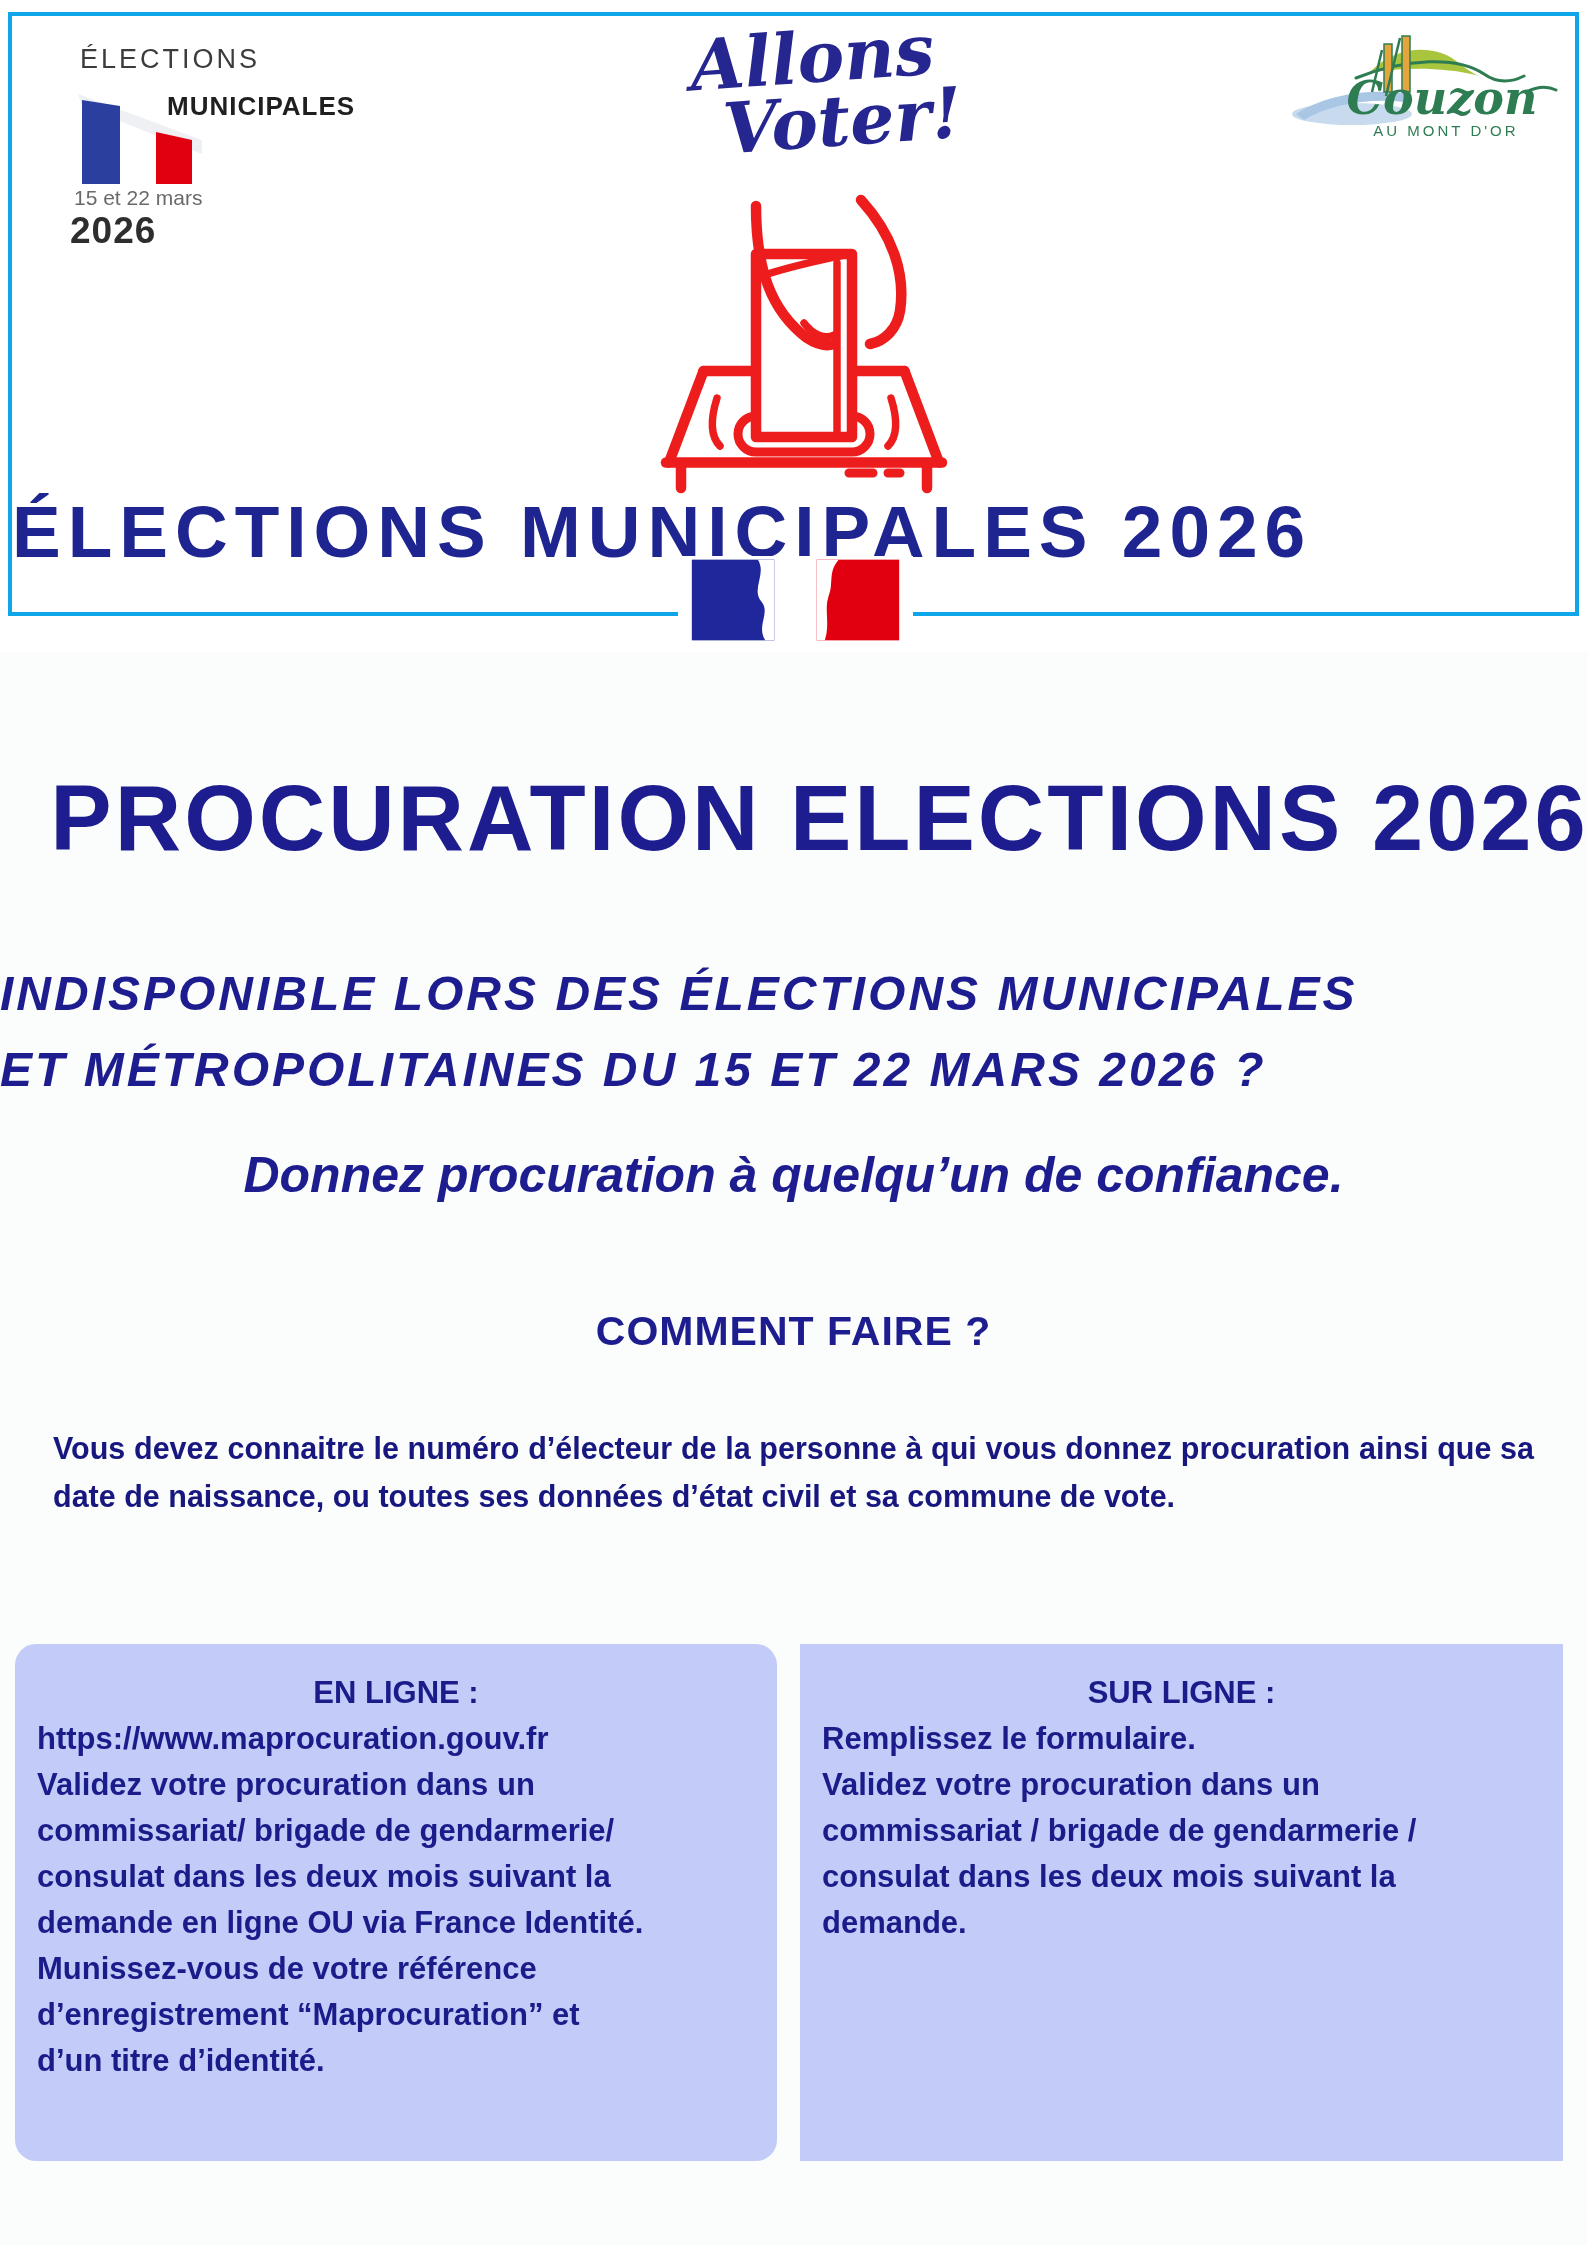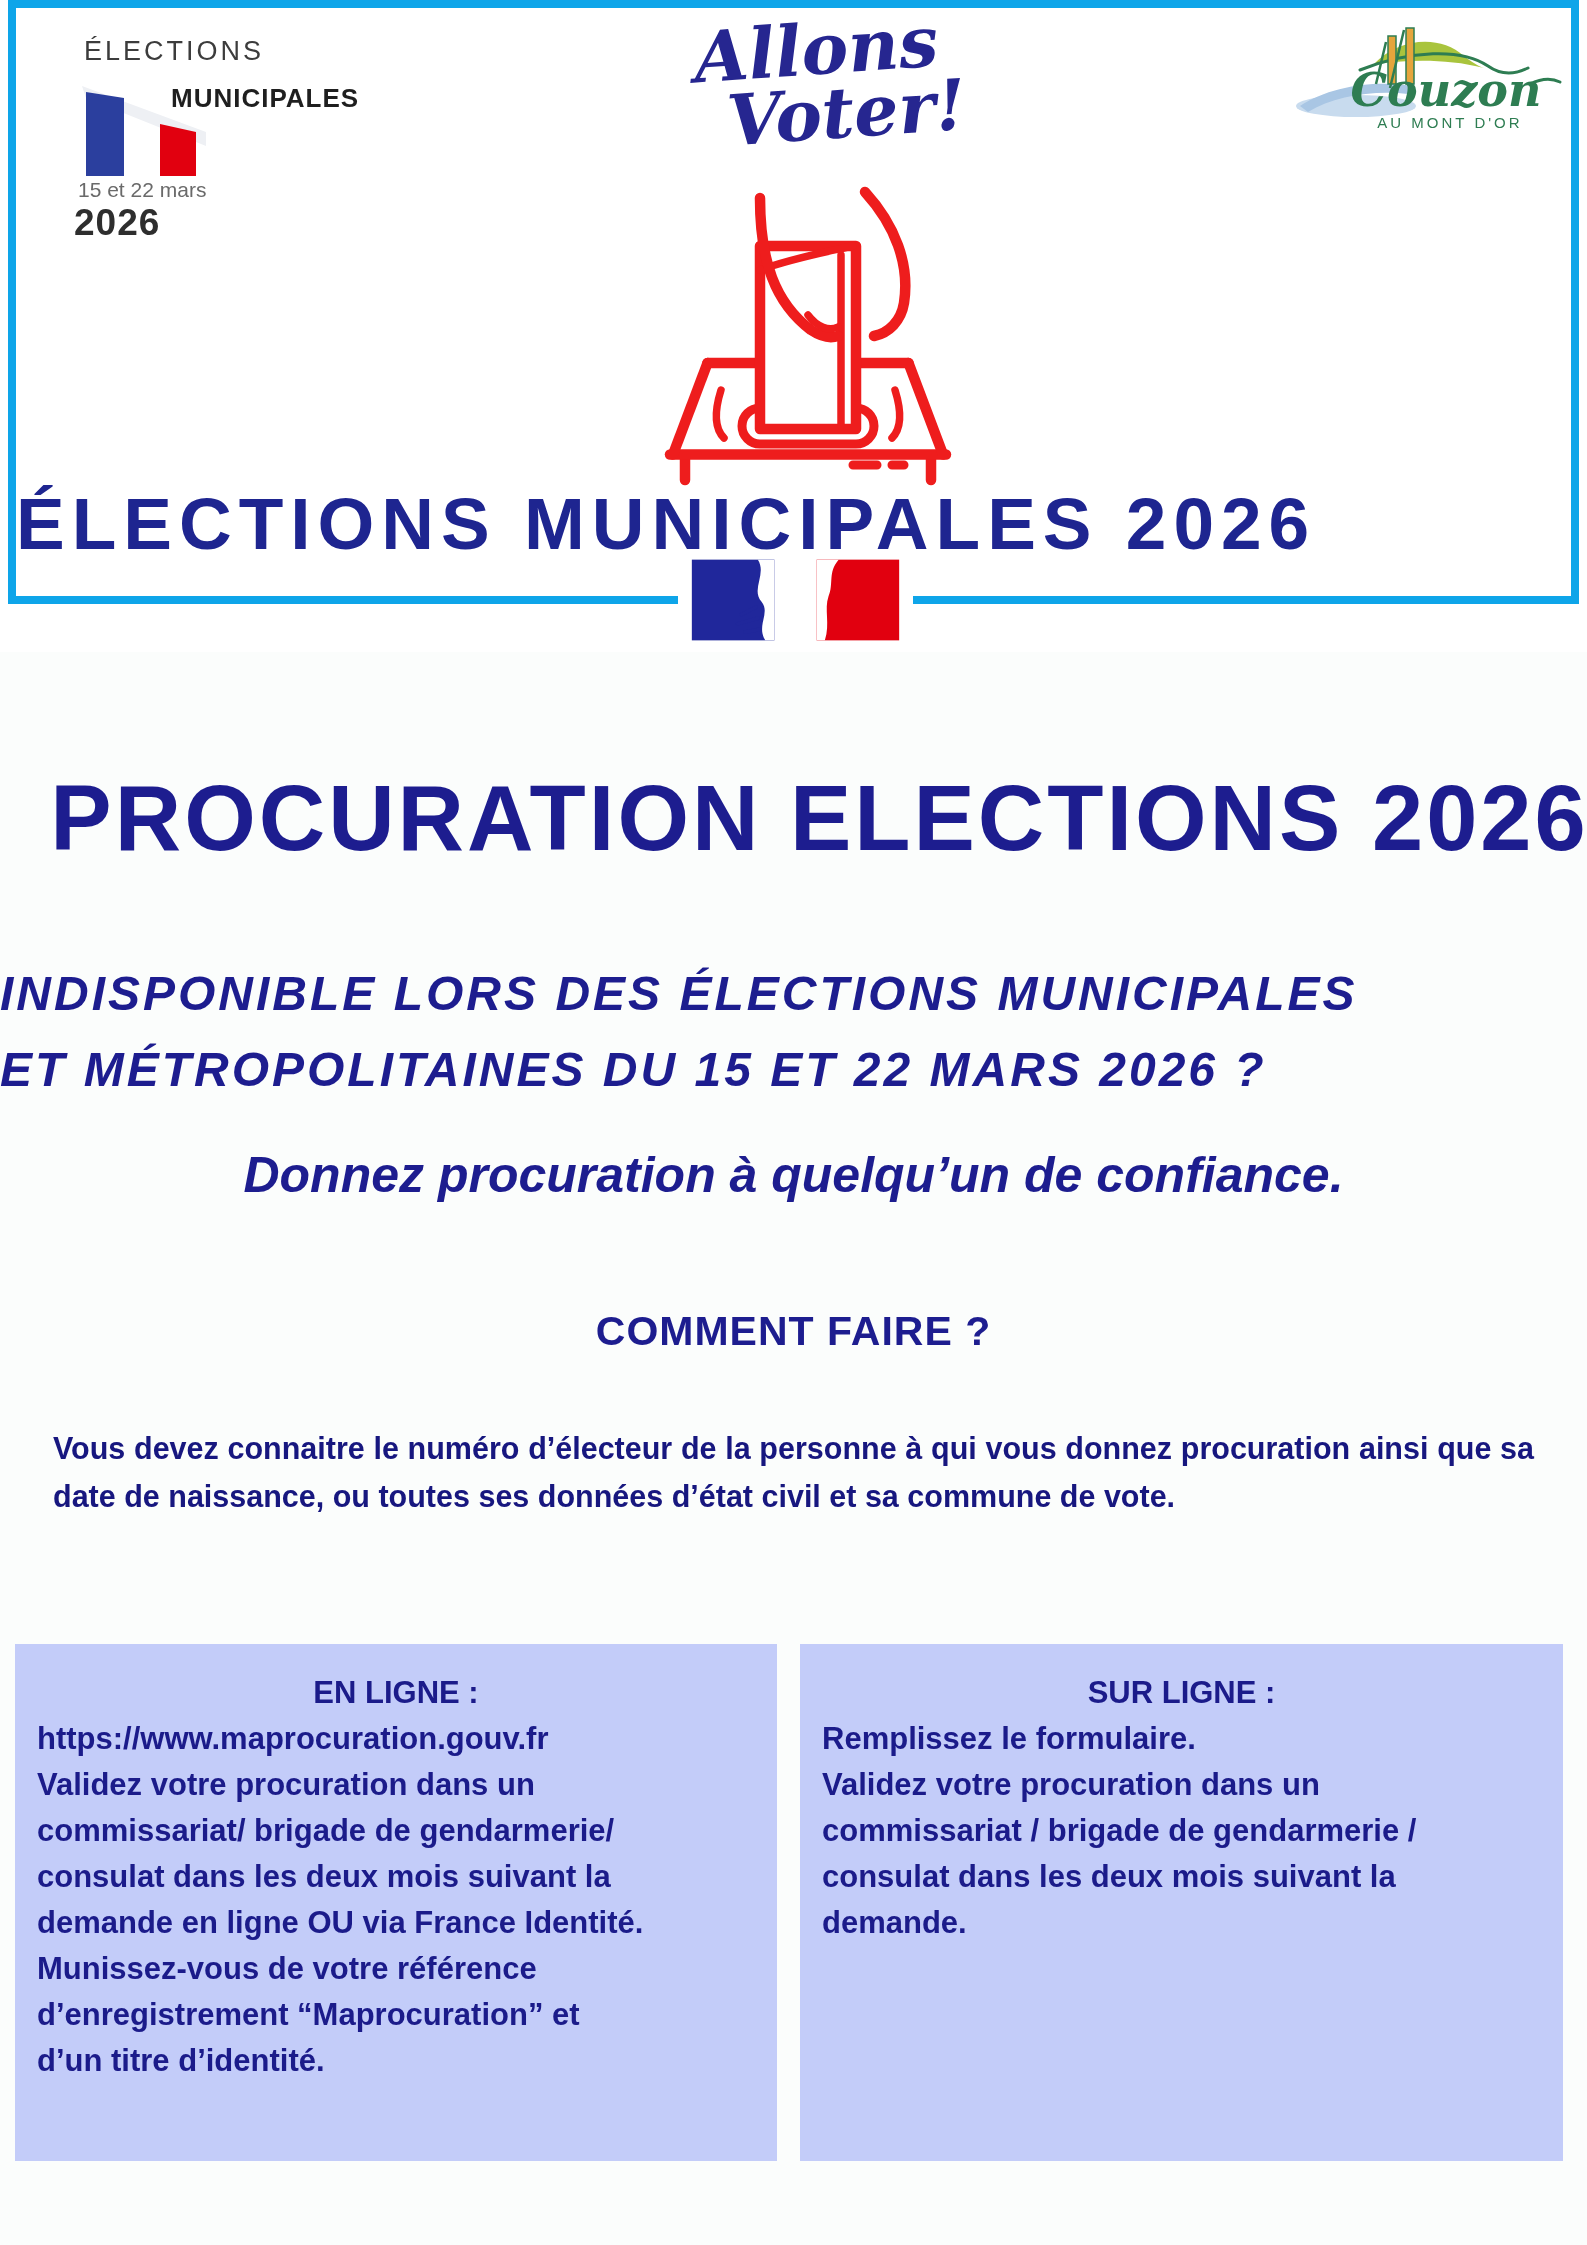--- a/index.html
+++ b/index.html
@@ -1,20 +1,20 @@
 <!DOCTYPE html>
 <html><head>
 <meta charset="utf-8">
 <style>
   html,body{margin:0;padding:0;background:#fff;}
   .page{position:relative;width:1587px;height:2245px;background:#ffffff;overflow:hidden;
         font-family:"Liberation Sans",sans-serif;}
   
-  .header-box{position:absolute;left:8px;top:0;width:1571px;height:604px;
-              border:8px solid #0ea5e9;background:#ffffff;box-sizing:border-box;z-index:1;}
+  .header-box{position:absolute;left:8px;top:12px;width:1571px;height:604px;
+              border:4px solid #0ea5e9;background:#ffffff;box-sizing:border-box;z-index:1;}
   .badge{position:absolute;left:52px;top:18px;width:380px;height:230px;}
   .badge-line1{position:absolute;left:16px;top:10px;font-size:27px;color:#3c3c3c;letter-spacing:3px;font-weight:400;}
   .badge-line2{position:absolute;left:103px;top:57px;font-size:26px;color:#1f1f1f;font-weight:700;letter-spacing:1px;}
   .badge-flag{position:absolute;left:14px;top:58px;}
   .badge-dates{position:absolute;left:10px;top:152px;font-size:21px;color:#6a6a6a;}
   .badge-year{position:absolute;left:6px;top:176px;font-size:37px;color:#2e2e2e;font-weight:700;letter-spacing:1px;}
   .slogan{position:absolute;left:632px;top:6px;width:340px;text-align:center;
           transform:rotate(-4deg);color:#262690;
           font-family:"DejaVu Serif",serif;font-style:italic;font-weight:bold;}
   .slogan-l1{font-size:70px;line-height:72px;}
@@ -34,21 +34,21 @@
             color:#1d1d8f;line-height:76px;}
   .tagline{position:absolute;left:0;top:1146px;width:100%;text-align:center;z-index:1;
            font-size:50px;font-style:italic;font-weight:700;color:#1d1d8f;}
   .section-title{position:absolute;left:0;top:1308px;width:100%;text-align:center;z-index:1;
                  font-size:41px;font-weight:700;letter-spacing:1px;color:#1d1d8f;}
   .intro{position:absolute;left:53px;top:1424px;width:1481px;z-index:1;
          font-size:30.5px;font-weight:700;color:#17177f;line-height:48px;
          text-align:justify;}
   .info-box{position:absolute;top:1644px;height:517px;background:#c3ccf9;z-index:1;
             box-sizing:border-box;padding:26px 22px 0 22px;color:#1b1b8a;font-weight:700;}
-  .info-box.left{left:15px;width:762px;}
+  .info-box.left{left:15px;width:762px;border-radius:21px;}
   .info-box.right{left:800px;width:763px;}
   .box-title{text-align:center;font-size:31px;line-height:46px;}
   .box-url{font-size:31px;line-height:46px;}
   .box-body{font-size:31px;line-height:46px;white-space:pre-line;}
 </style>
 </head>
 <body>
 
 <div class="page">
 

